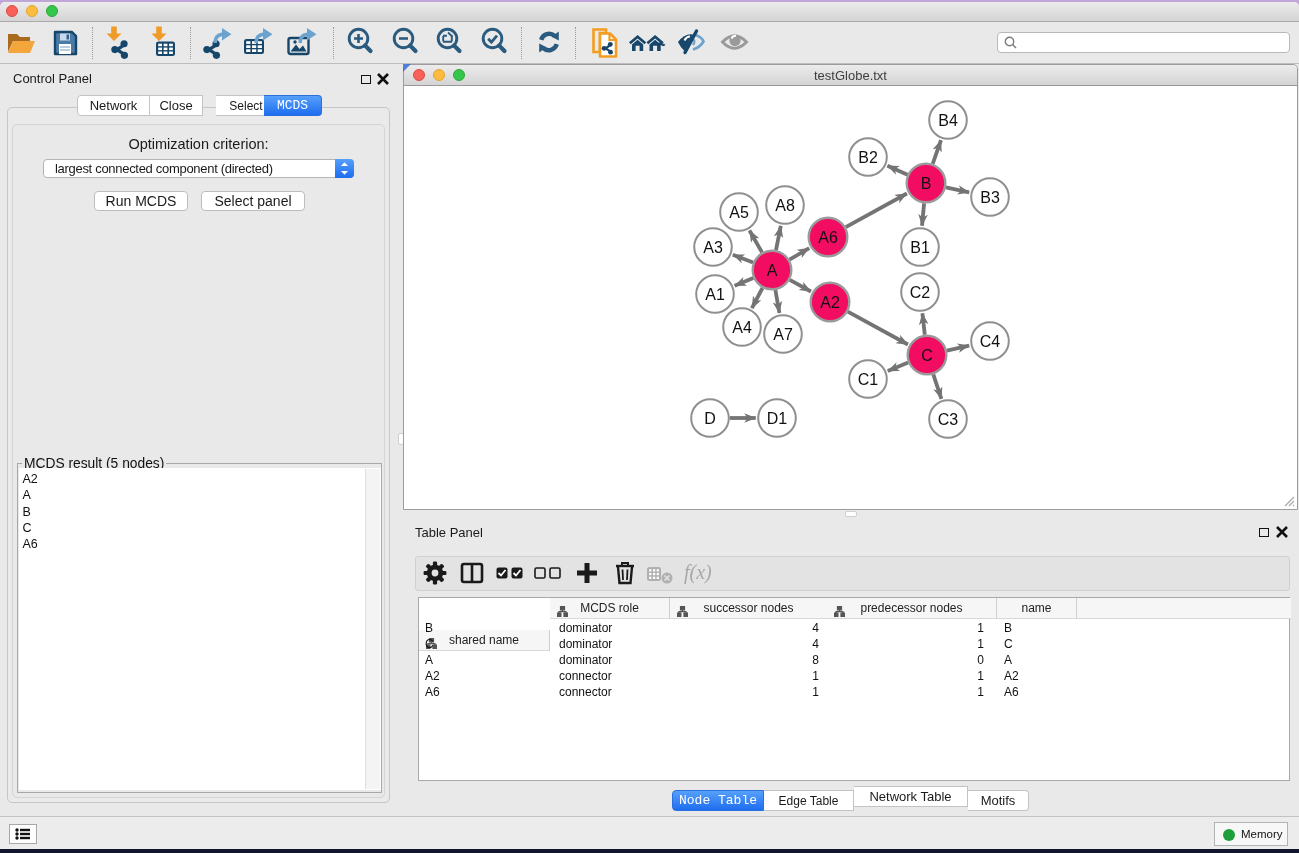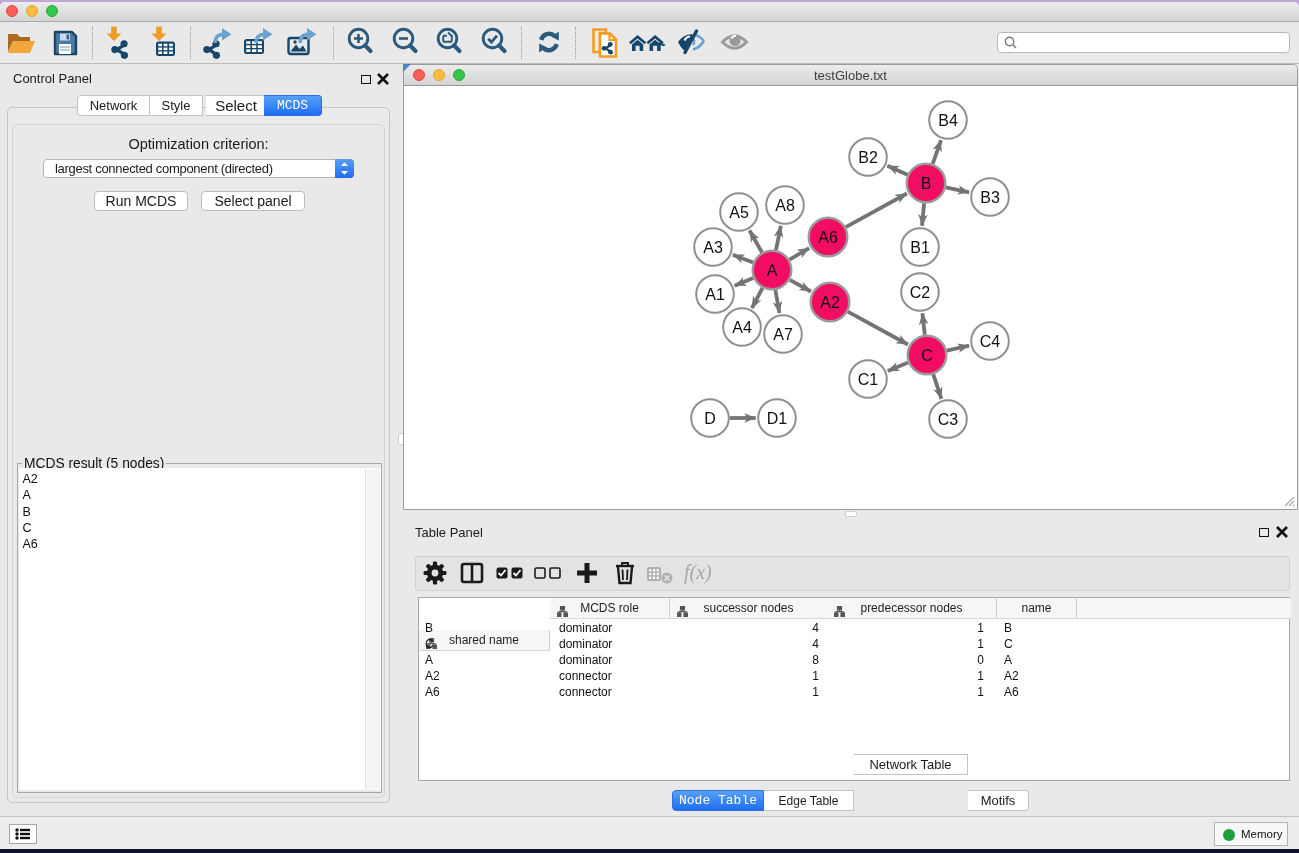--- a/index.html
+++ b/index.html
@@ -177,22 +177,22 @@
 </div>
 
 <div class="abs" style="left:13px;top:71px;font-size:13px;color:#1a1a1a;">Control Panel</div>
 <div class="abs" style="left:361px;top:74.5px;width:9.5px;height:9.5px;border:1.5px solid #111;"></div>
 <svg class="abs" style="left:377px;top:73px;" width="12" height="12">
     <path d="M1,1 L11,11 M11,1 L1,11" stroke="#111" stroke-width="2.6"></path>
   </svg>
 <div class="abs" style="left:7px;top:107px;width:383px;height:696px;background:#eaeaea;border:1px solid #c6c6c6;border-radius:5px;"></div>
 <div class="abs" style="left:12px;top:124px;width:373px;height:674px;border:1px solid #d4d4d4;border-radius:5px;background:#e9e9e9;"></div>
 <div class="abs seg" style="left:77px;top:95px;width:73px;border-radius:4px 0 0 4px;border-left-width:1px;font-size:13px;">Network</div>
-<div class="abs seg" style="left:150px;top:95px;width:53px;font-size:13px;">Style</div>
-<div class="abs seg" style="left:206px;top:95px;width:61px;font-size:15px;text-align:center;">Select</div>
+<div class="abs seg" style="left:150px;top:95px;width:53px;font-size:13px;">Close</div>
+<div class="abs seg" style="left:216px;top:95px;width:61px;font-size:12px;text-align:center;">Select</div>
 <div class="abs seg sel" style="left:264px;top:95px;width:58px;border-radius:0 4px 4px 0;font-size:13px;">MCDS</div>
 <div class="abs" style="left:0;top:136px;width:397px;text-align:center;font-size:14.5px;color:#1a1a1a;">Optimization criterion:</div>
 <div class="abs" style="left:43px;top:159px;width:311px;height:19px;background:#fff;border:1px solid #b5b5b5;border-radius:4px;">
   <div class="abs" style="left:11px;top:0;font-size:13px;line-height:18px;color:#1a1a1a;letter-spacing:-0.3px;">largest connected component (directed)</div>
   <div class="abs" style="right:-1px;top:-1px;width:19px;height:19px;border-radius:0 4px 4px 0;background:linear-gradient(#55a0fb,#1d6cf0);">
     <svg width="19" height="19">
         <path d="M9.5,3.2 L13,7 L6,7 Z" fill="#fff"></path>
         <path d="M9.5,15.8 L13,12 L6,12 Z" fill="#fff"></path>
       </svg>
   </div>
@@ -433,21 +433,21 @@
     <div class="abs td" style="left:430px;top:70px;width:135px;text-align:right;">1</div>
     <div class="abs td" style="left:585px;top:70px;">A2</div>
     <div class="abs td" style="left:6px;top:86px;">A6</div>
     <div class="abs td" style="left:140px;top:86px;">connector</div>
     <div class="abs td" style="left:260px;top:86px;width:140px;text-align:right;">1</div>
     <div class="abs td" style="left:430px;top:86px;width:135px;text-align:right;">1</div>
     <div class="abs td" style="left:585px;top:86px;">A6</div>
   </div>
 <div class="abs seg sel" style="left:672px;top:790px;width:92px;border-radius:4px 0 0 4px;border-left-width:1px;font-size:13px;">Node Table</div>
 <div class="abs seg" style="left:764px;top:790px;width:90px;font-size:12px;">Edge Table</div>
-<div class="abs seg" style="left:854px;top:754px;width:114px;font-size:13px;">Network Table</div>
+<div class="abs seg" style="left:854px;top:786px;width:114px;font-size:13px;">Network Table</div>
 <div class="abs seg" style="left:968px;top:790px;width:61px;border-radius:0 4px 4px 0;font-size:13px;">Motifs</div>
 
 <div class="abs" style="left:0;top:816px;width:1299px;height:33px;border-top:1px solid #c3c3c3;background:#ececec;"></div>
 <div class="abs" style="left:9px;top:824px;width:28px;height:20px;background:#fdfdfd;border:1px solid #a8a8a8;">
  <svg width="26" height="18" style="position:absolute;left:0;top:0;">
       <g fill="#111">
         <circle cx="7" cy="5" r="1.7"></circle>
         <circle cx="7" cy="9" r="1.7"></circle>
         <circle cx="7" cy="13" r="1.7"></circle>
         <rect x="10" y="3.8" width="10" height="2.4"></rect>

